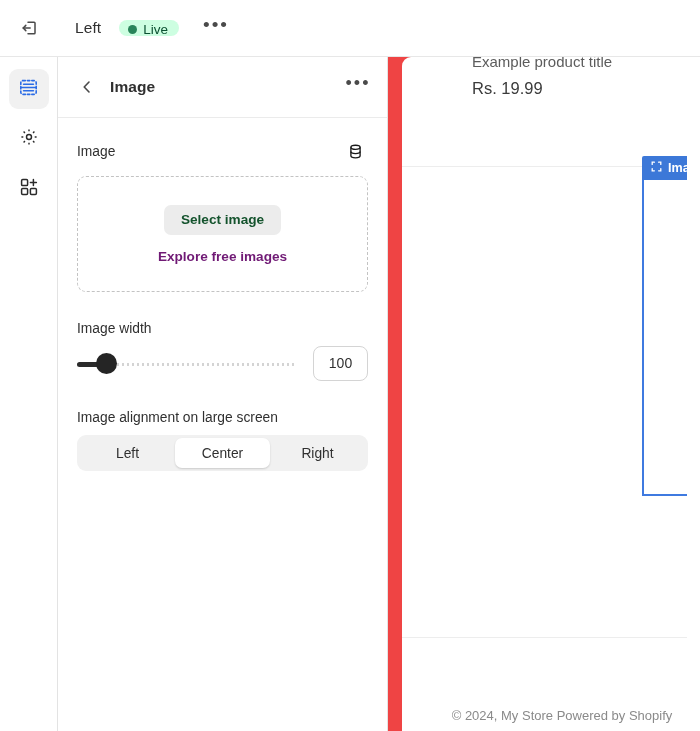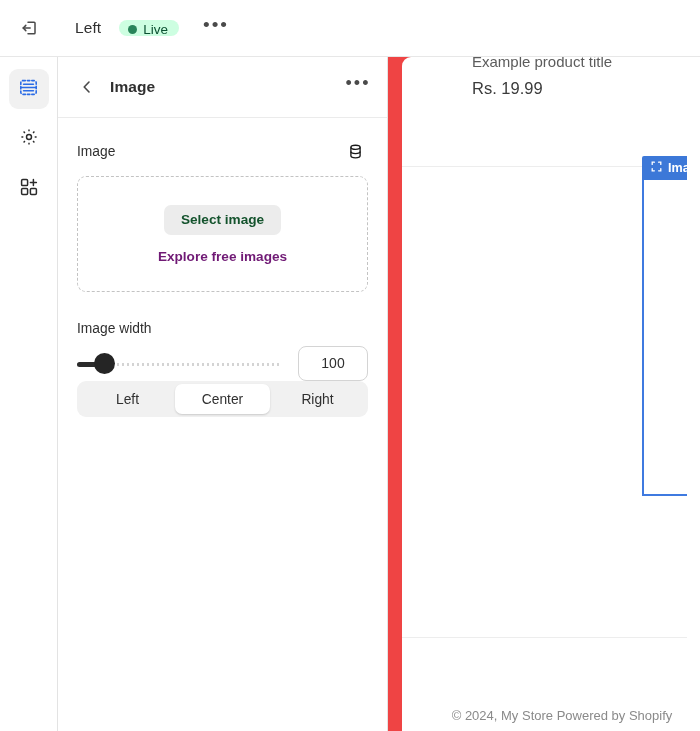--- a/index.html
+++ b/index.html
@@ -143,21 +143,21 @@
   .slider-track-filled {
     position: absolute; left: 0; top: 9px; height: 5px; width: 13%;
     background: #2b2b2b; border-radius: 3px;
   }
   .slider-thumb {
     position: absolute; left: 13%; top: 0px;
     width: 21px; height: 21px; margin-left: -10px;
     border-radius: 50%; background: #252525;
   }
   .num-input {
-    width: 70px; height: 35px;
+    width: 55px; height: 35px;
     border: 1px solid #d4d4d4; border-radius: 8px;
     background: #fff;
     font-size: 14px; color: #303030;
     text-align: center;
     font-family: inherit;
     line-height: 33px;
     cursor: text;
   }
 
   .segmented {
@@ -319,20 +319,21 @@
 
       <div class="slider-row">
         <div class="slider">
           <div class="slider-track-dotted"></div>
           <div class="slider-track-filled" style="width: 13%;"></div>
           <div class="slider-thumb" style="left: 13%;"></div>
         </div>
         <div class="num-input">100</div>
       </div>
 
+      <div class="section-label">Image alignment on large screen</div>
 
       <div class="segmented">
         <div class="seg">Left</div>
         <div class="seg selected">Center</div>
         <div class="seg">Right</div>
       </div>
 
     </div>
   </div>
 

